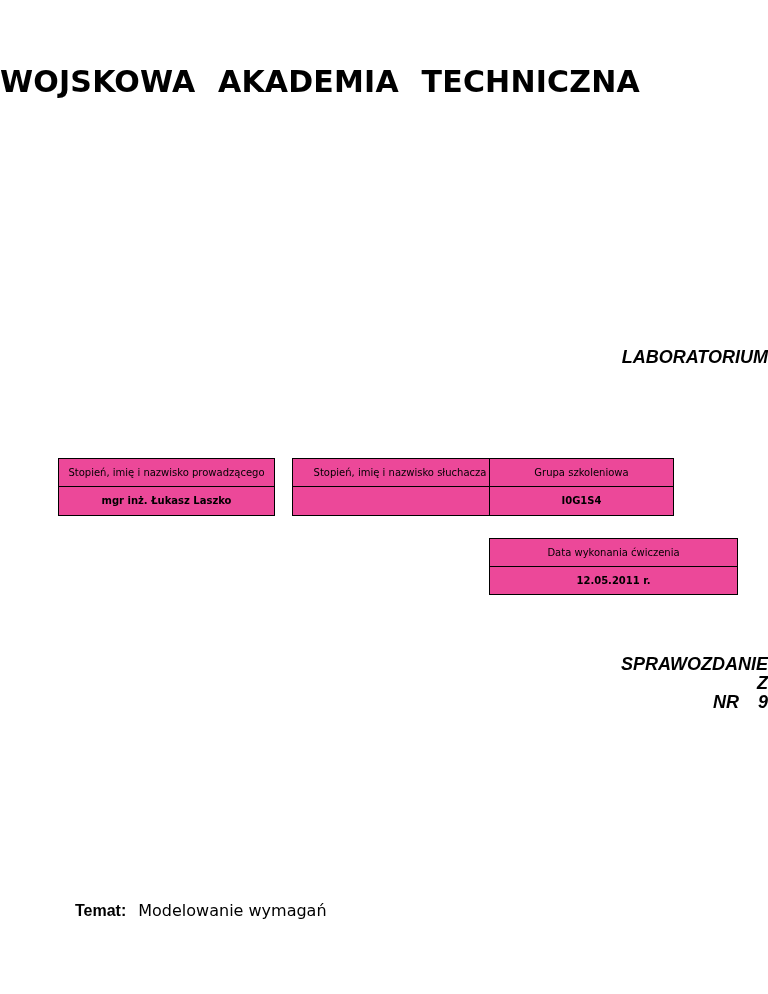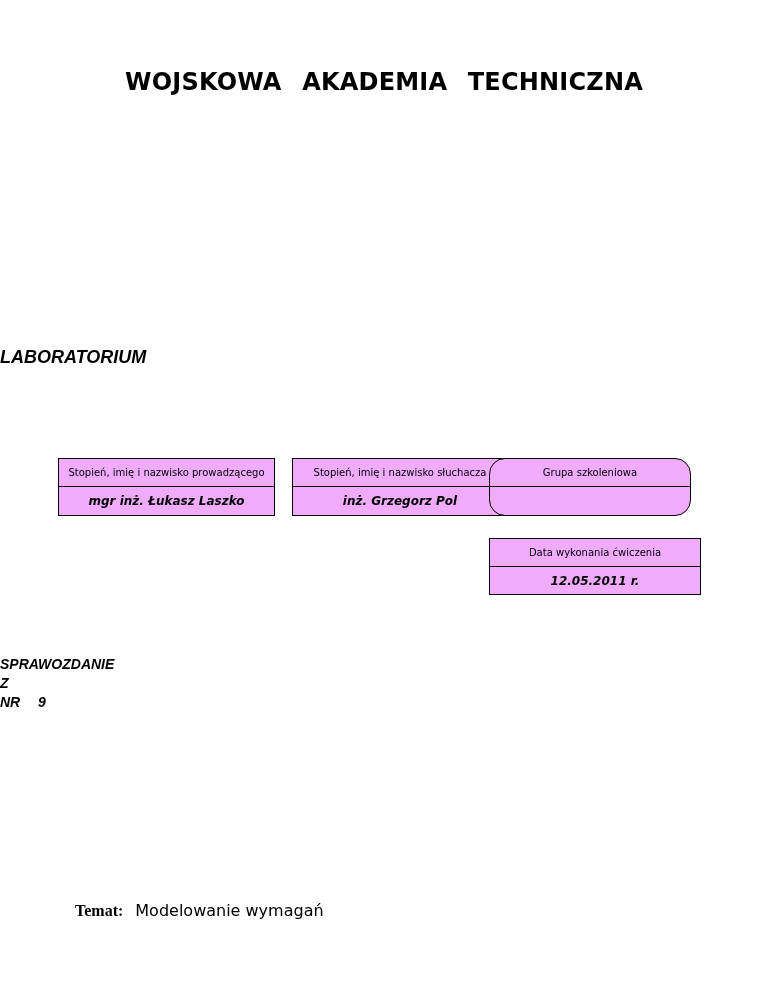--- a/index.html
+++ b/index.html
@@ -16,106 +16,104 @@
     overflow: hidden;
     font-family: "DejaVu Sans", sans-serif;
   }
 
   
   .main-title {
     position: absolute;
     top: 69px;
     left: 0;
     right: 0;
-    text-align: center;
     font-family: "DejaVu Sans", sans-serif;
     font-weight: bold;
-    font-size: 24px;
+    font-size: 30px;
     line-height: 26px;
     word-spacing: 12px;
     letter-spacing: 0.2px;
     white-space: nowrap;
   }
 
   
   .lab-heading {
     position: absolute;
     top: 347px;
     left: 0;
     right: 0;
-    text-align: left;
+    text-align: right;
     font-family: "Liberation Sans", sans-serif;
     font-weight: bold;
     font-style: italic;
     font-size: 18px;
     line-height: 21px;
     white-space: nowrap;
   }
 
   
   .ibox {
     position: absolute;
     border: 1.5px solid #000000;
-    background: #f0abfc;
+    background: #ec4899;
     box-sizing: border-box;
   }
   .ibox .cell {
     display: flex;
     align-items: center;
     justify-content: center;
     text-align: center;
     box-sizing: border-box;
     white-space: nowrap;
   }
   .ibox .label-cell {
     height: 28px;
     border-bottom: 1.5px solid #000000;
     font-family: "DejaVu Sans", sans-serif;
     font-size: 10px;
     font-weight: normal;
   }
   .ibox .value-cell {
     height: 27px;
     font-family: "DejaVu Sans", sans-serif;
-    font-size: 12px;
+    font-size: 10px;
     font-weight: bold;
-    font-style: italic;
   }
   .box-instructor { left: 58px;  top: 458px; width: 217px; height: 58px; }
   .box-student    { left: 292px; top: 458px; width: 216px; height: 58px; }
-  .box-group      { left: 489px; top: 458px; width: 202px; height: 58px; border-radius: 16px; }
-  .box-date       { left: 489px; top: 538px; width: 212px; height: 57px; }
+  .box-group      { left: 489px; top: 458px; width: 185px; height: 58px; }
+  .box-date       { left: 489px; top: 538px; width: 249px; height: 57px; }
 
   
   .report-title {
     position: absolute;
     top: 655px;
     left: 0;
     right: 0;
-    text-align: left;
+    text-align: right;
     font-family: "Liberation Sans", sans-serif;
     font-weight: bold;
     font-style: italic;
-    font-size: 14px;
+    font-size: 18px;
     line-height: 19px;
     word-spacing: 14px;
     white-space: nowrap;
   }
 
   
   .topic {
     position: absolute;
     top: 901px;
     left: 75px;
     font-size: 16px;
     line-height: 20px;
     white-space: nowrap;
   }
   .topic .topic-label {
-    font-family: Liberation Serif, serif;
+    font-family: Liberation Sans, sans-serif;
     font-weight: bold;
   }
   .topic .topic-value {
     font-family: "DejaVu Sans", sans-serif;
     font-weight: normal;
     margin-left: 12px;
   }
 </style>
 </head>
 <body>
@@ -128,25 +126,25 @@
     <div>LABORATORIUM</div>
   </div>
 
   <div class="ibox box-instructor">
     <div class="cell label-cell">Stopień, imię i nazwisko prowadzącego</div>
     <div class="cell value-cell">mgr inż. Łukasz Laszko</div>
   </div>
 
   <div class="ibox box-student">
     <div class="cell label-cell">Stopień, imię i nazwisko słuchacza</div>
-    <div class="cell value-cell">inż. Grzegorz Pol</div>
   </div>
 
   <div class="ibox box-group">
     <div class="cell label-cell">Grupa szkoleniowa</div>
+    <div class="cell value-cell">I0G1S4</div>
   </div>
 
   <div class="ibox box-date">
     <div class="cell label-cell">Data wykonania ćwiczenia</div>
     <div class="cell value-cell">12.05.2011 r.</div>
   </div>
 
   <div class="report-title">
     <div>SPRAWOZDANIE</div>
     <div>Z</div>

